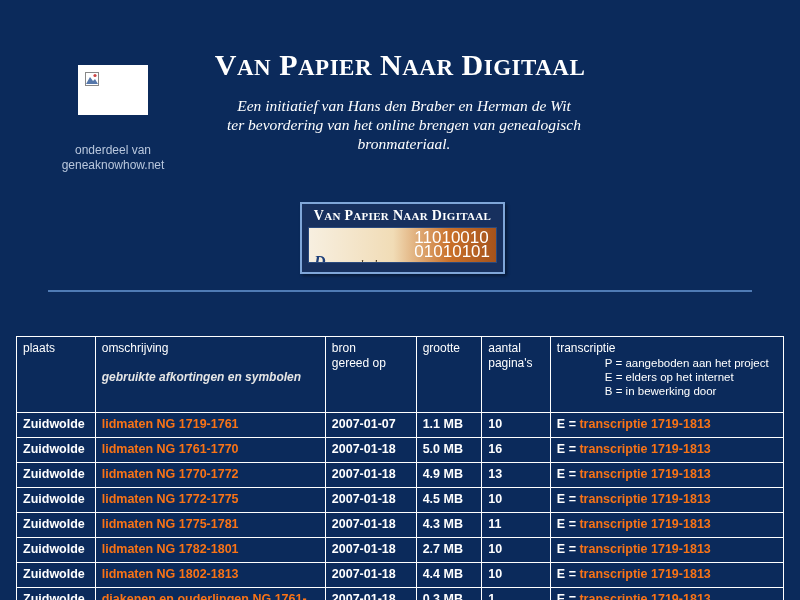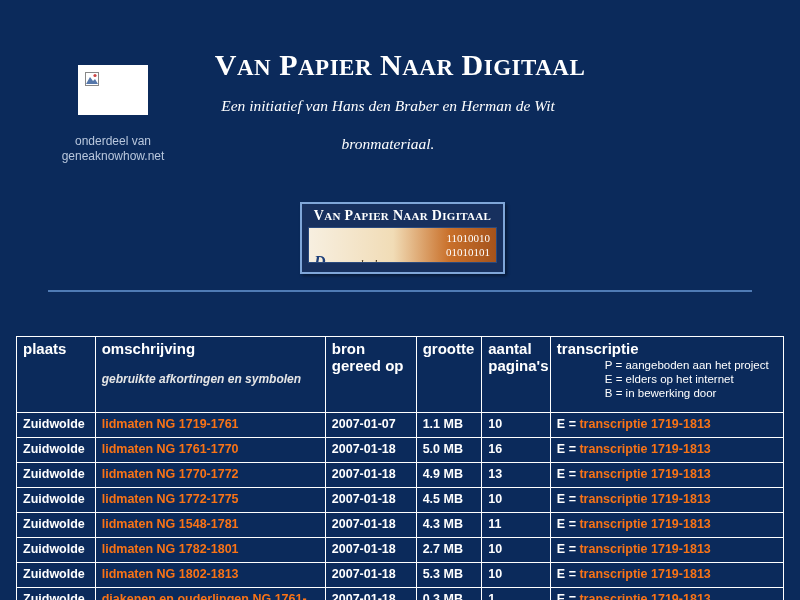--- a/index.html
+++ b/index.html
@@ -37,21 +37,21 @@
     position: relative;
   }
   .broken-img {
     position: absolute;
     left: 6px;
     top: 6px;
     width: 14px;
     height: 14px;
   }
   .logo-caption {
-    margin-top: 19px;
+    margin-top: 28px;
     font-size: 12px;
     color: #b9c7dd;
     line-height: 15px;
   }
 
   .title {
     position: absolute;
     left: 0;
     top: 48px;
     width: 800px;
@@ -61,21 +61,21 @@
     font-size: 30px;
     letter-spacing: 0.5px;
     color: #ffffff;
   }
   .title .sc {
     font-size: 23px;
   }
 
   .subtitle {
     position: absolute;
-    left: 148px;
+    left: 164px;
     top: 96px;
     width: 480px;
     text-align: center;
     font-family: "Liberation Serif", serif;
     font-size: 15.5px;
     line-height: 19px;
     font-style: italic;
     color: #ffffff;
   }
 
@@ -121,25 +121,24 @@
   }
   .ms-cap {
     font-size: 16px;
     color: #1e3f7a;
     font-weight: bold;
   }
   .bits {
     position: absolute;
     right: 6px;
     top: 3px;
-    font-family: Liberation Serif, serif;
-    font-size: 11px;
+    font-family: Liberation Sans, sans-serif;
+    font-size: 17px;
     line-height: 14px;
     color: #ffffff;
-    text-align: right;
   }
 
   
   .divider {
     position: absolute;
     left: 48px;
     top: 290px;
     width: 704px;
     height: 2px;
     background: #4f7bb5;
@@ -165,22 +164,22 @@
     font-size: 12.5px;
     line-height: 15px;
     color: #ffffff;
     text-align: left;
     font-weight: bold;
   }
   table.vpnd thead th {
     height: 66px;
   }
   .hdr-note {
-    font-weight: bold;
-    font-size: 15px;
+    font-weight: normal;
+    font-size: 12px;
     line-height: 15px;
   }
   .hdr-sub {
     color: #e5e5e5;
     font-style: italic;
     font-weight: bold;
     margin-top: 14px;
     font-size: 12px;
   }
   .legend {
@@ -223,21 +222,21 @@
 
   <div class="title">
     <span>V<span class="sc">AN</span></span>
     <span>P<span class="sc">APIER</span></span>
     <span>N<span class="sc">AAR</span></span>
     <span>D<span class="sc">IGITAAL</span></span>
   </div>
 
   <div class="subtitle">
     <span>Een initiatief van Hans den Braber en Herman de Wit</span><br>
-    <br>
+    <span>ter bevordering van het online brengen van genealogisch</span><br>
     <span>bronmateriaal.</span>
   </div>
 </div>
 
 <div class="banner-wrap">
   <div class="banner-title">
     V<span class="sc2">AN</span>
     P<span class="sc2">APIER</span>
     N<span class="sc2">AAR</span>
     D<span class="sc2">IGITAAL</span>
@@ -324,39 +323,39 @@
         <tr>
           <td class="plain">Zuidwolde</td>
           <td><span class="link-red">lidmaten NG 1772-1775</span></td>
           <td class="plain">2007-01-18</td>
           <td class="plain">4.5 MB</td>
           <td class="plain">10</td>
           <td><span>E =</span> <span class="link-red">transcriptie 1719-1813</span></td>
         </tr>
         <tr>
           <td class="plain">Zuidwolde</td>
-          <td><span class="link-red">lidmaten NG 1548-1781</span></td>
+          <td><span class="link-red">lidmaten NG 1775-1781</span></td>
           <td class="plain">2007-01-18</td>
           <td class="plain">4.3 MB</td>
           <td class="plain">11</td>
           <td><span>E =</span> <span class="link-red">transcriptie 1719-1813</span></td>
         </tr>
         <tr>
           <td class="plain">Zuidwolde</td>
           <td><span class="link-red">lidmaten NG 1782-1801</span></td>
           <td class="plain">2007-01-18</td>
           <td class="plain">2.7 MB</td>
           <td class="plain">10</td>
           <td><span>E =</span> <span class="link-red">transcriptie 1719-1813</span></td>
         </tr>
         <tr>
           <td class="plain">Zuidwolde</td>
           <td><span class="link-red">lidmaten NG 1802-1813</span></td>
           <td class="plain">2007-01-18</td>
-          <td class="plain">5.3 MB</td>
+          <td class="plain">4.4 MB</td>
           <td class="plain">10</td>
           <td><span>E =</span> <span class="link-red">transcriptie 1719-1813</span></td>
         </tr>
         <tr>
           <td class="plain">Zuidwolde</td>
           <td><span class="link-red">diakenen en ouderlingen NG 1761-1776</span></td>
           <td class="plain">2007-01-18</td>
           <td class="plain">0.3 MB</td>
           <td class="plain">1</td>
           <td><span>E =</span> <span class="link-red">transcriptie 1719-1813</span></td>

